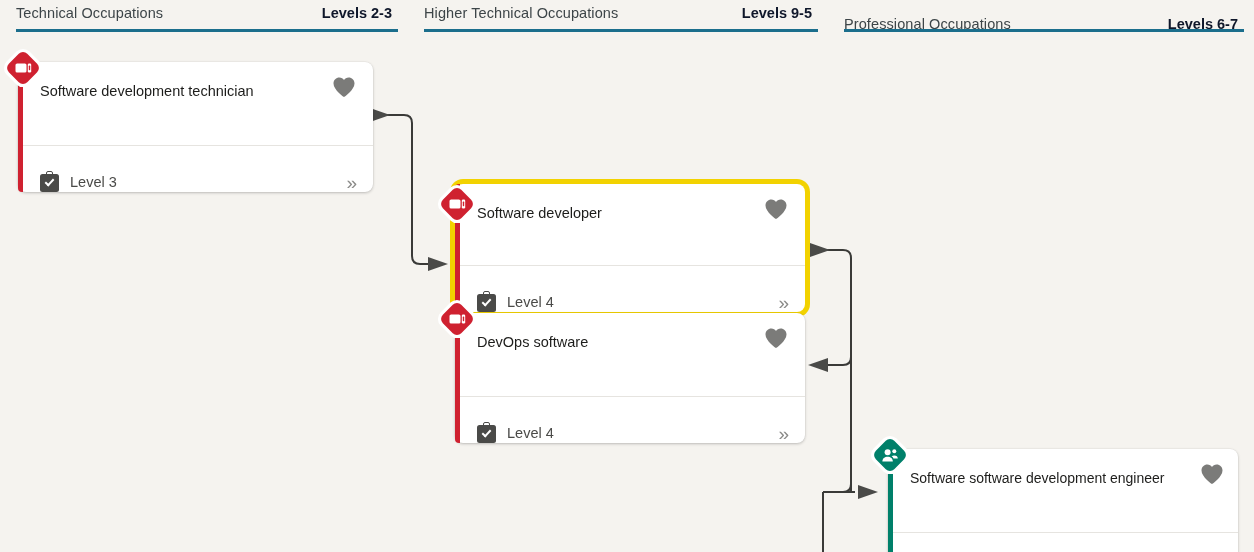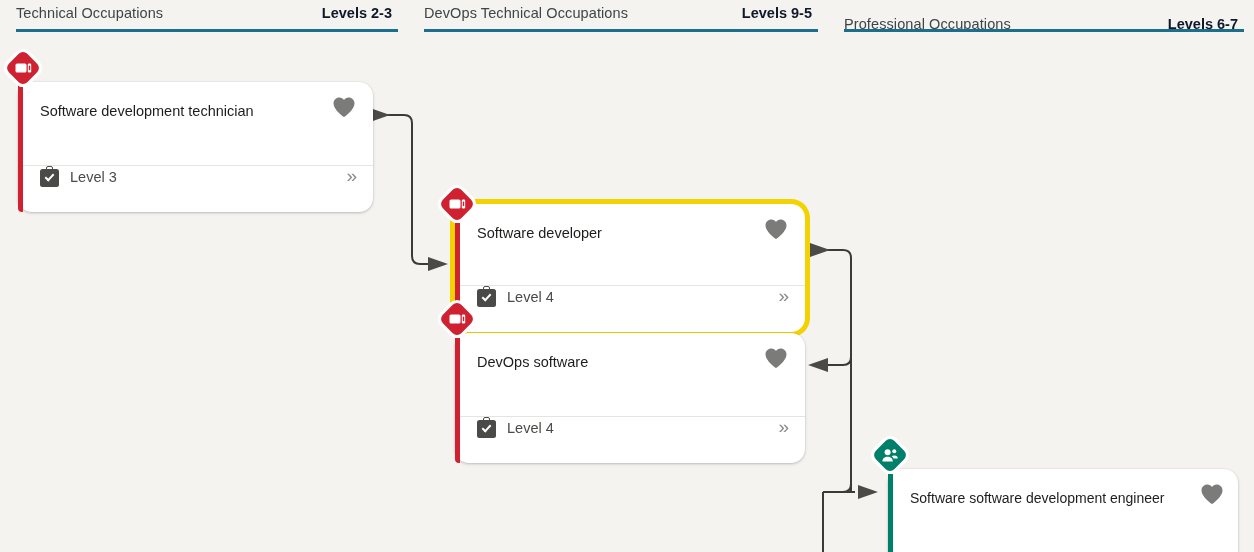--- a/index.html
+++ b/index.html
@@ -67,24 +67,23 @@
     top: 0; left: 0;
     width: 1254px;
     height: 520px;
     pointer-events: none;
   }
 
   
   .card {
     position: absolute;
     background: #ffffff;
-    border-radius: 14px;
+    border-radius: 8px;
     box-shadow: 0 1px 3px rgba(0,0,0,.22), 0 0 0 .5px rgba(0,0,0,.04);
     overflow: visible;
-    margin-top: 20px;
   }
   .card .stripe {
     position: absolute;
     left: 0; top: 0; bottom: 0;
     width: 5px;
     border-radius: 4px 0 0 4px;
   }
   .card.red   .stripe { background: #cf2130; }
   .card.teal  .stripe { background: #00806a; }
 
@@ -104,21 +103,21 @@
     overflow: hidden;
   }
 
   .card-body {
     position: absolute;
     left: 5px; right: 0;
     bottom: 0;
     height: 47px;
     border-top: 1px solid #e6e4e0;
     display: flex;
-    align-items: flex-start;
+    align-items: flex-end;
     padding: 0 17px 0 17px;
   }
 
   .level-wrap { display: flex; align-items: center; gap: 11px; }
 
   .level-text {
     font-size: 14.5px;
     color: #4a4a48;
   }
 
@@ -205,21 +204,21 @@
 
 <div class="header-row">
 
   <div class="col-header">
     <span class="col-title">Technical Occupations</span>
     <span class="col-levels">Levels 2-3</span>
     <span class="rule"></span>
   </div>
 
   <div class="col-header">
-    <span class="col-title">DevOps Technical Occupations</span>
+    <span class="col-title">Higher Technical Occupations</span>
     <span class="col-levels">Levels 9-5</span>
     <span class="rule"></span>
   </div>
 
   <div class="col-header">
     <span class="col-title">Professional Occupations</span>
     <span class="col-levels">Levels 6-7</span>
     <span class="rule"></span>
   </div>
 

